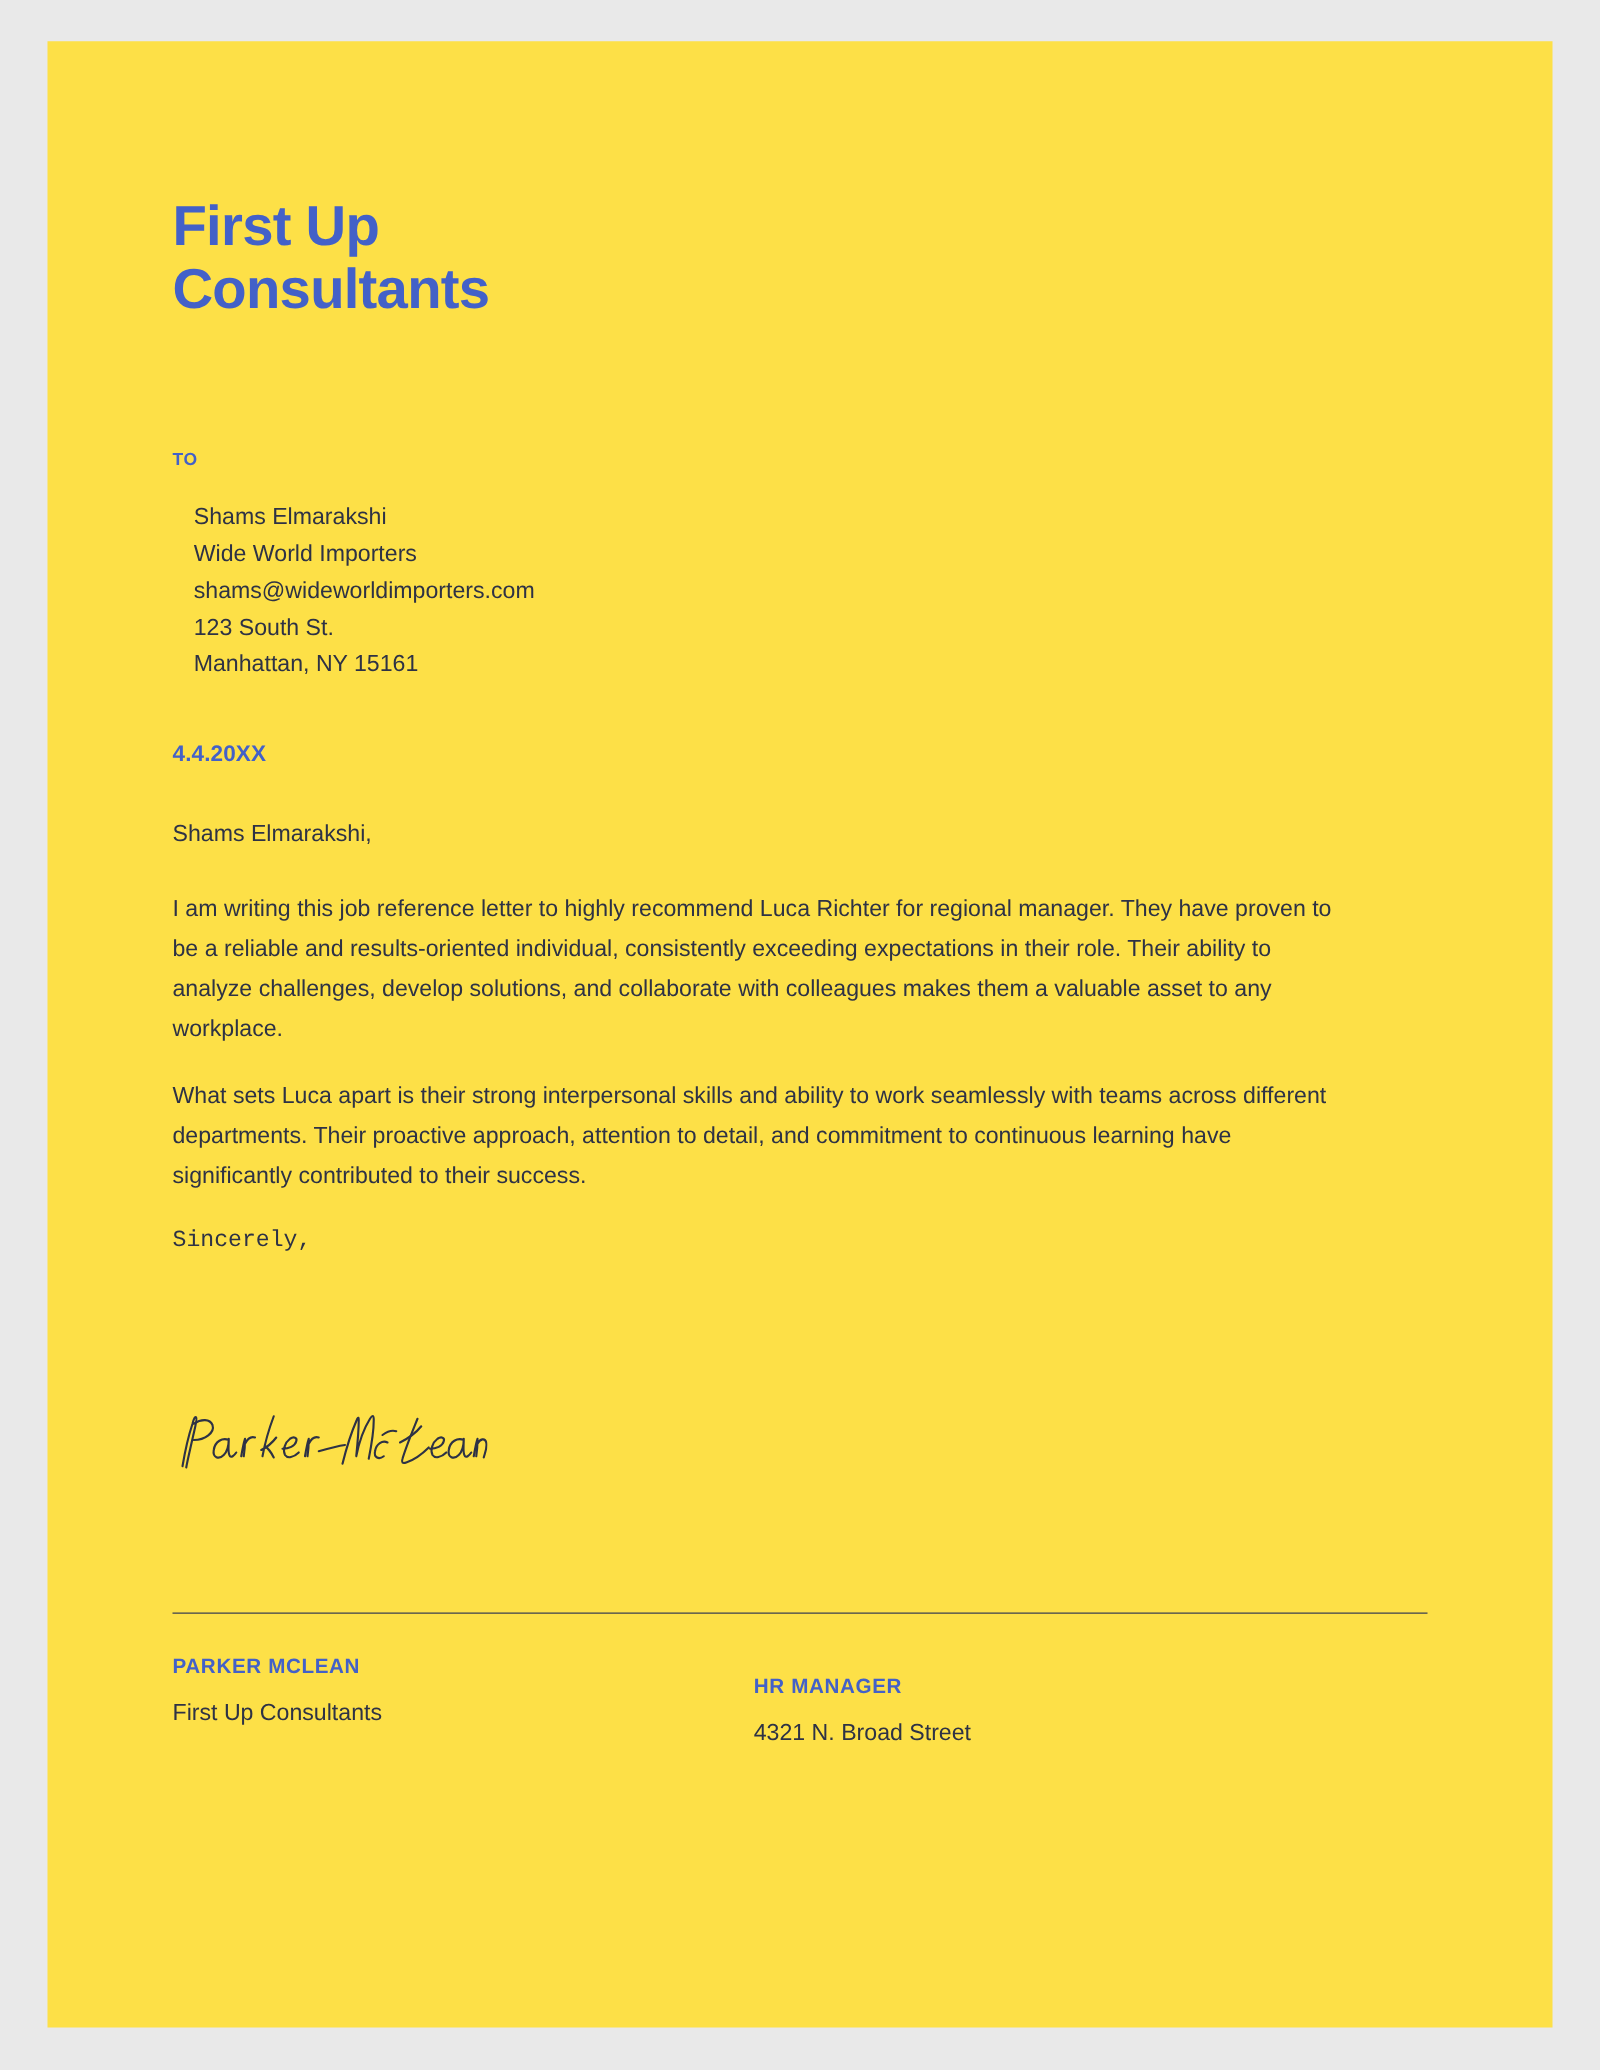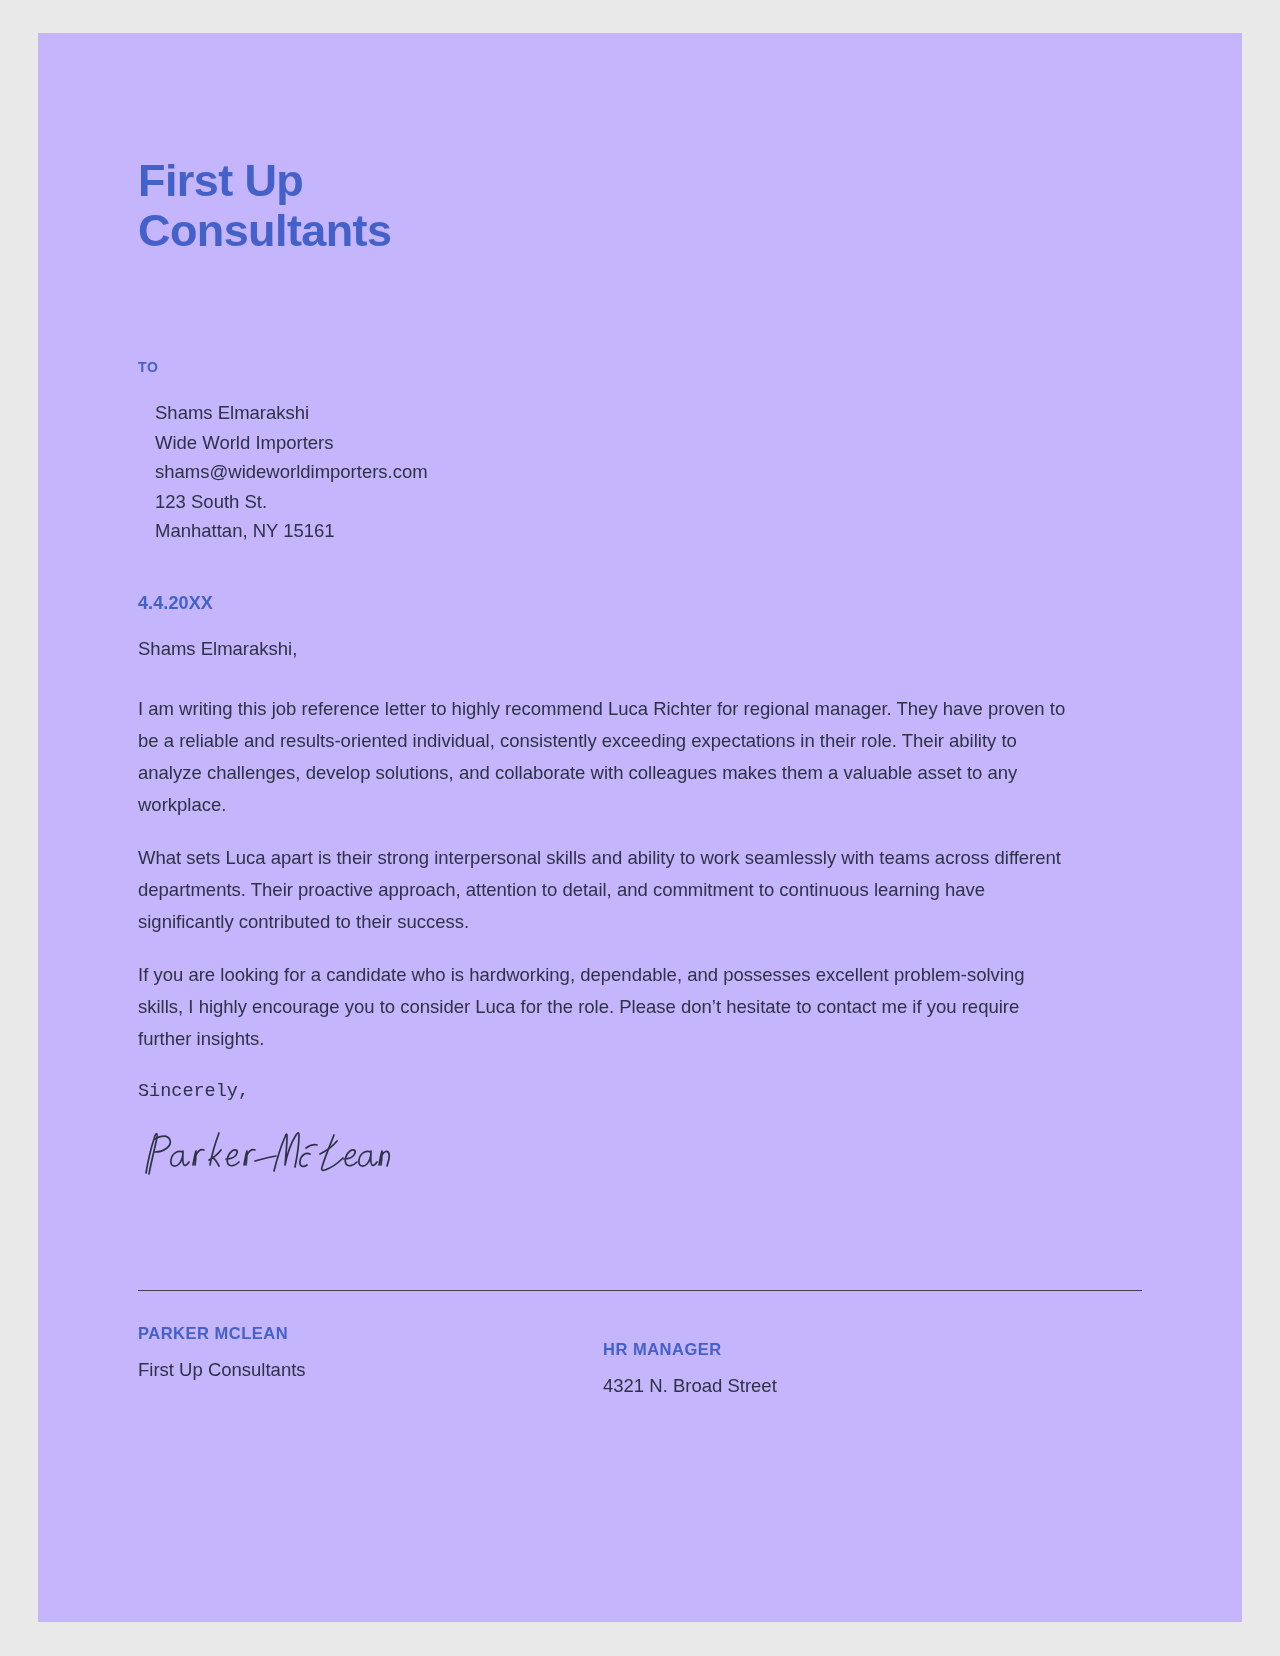--- a/index.html
+++ b/index.html
@@ -20,21 +20,21 @@
     width: 1280px;
     height: 1656px;
     box-sizing: border-box;
     padding: 33px 38px 34px 38px;
   }
 
   .letter {
     position: relative;
     width: 100%;
     height: 100%;
-    background: #c4b5fd;
+    background: #fde047;
     box-sizing: border-box;
     padding: 0;
     overflow: hidden;
   }
 
   .inner {
     position: absolute;
     left: 100px;
     top: 0;
     right: 100px;
@@ -85,21 +85,21 @@
     font-weight: 700;
     color: #4361c8;
     letter-spacing: 0.1px;
     text-align: right;
   }
 
   
   .body-block {
     position: absolute;
     left: 0;
-    top: 600px;
+    top: 618px;
     width: 935px;
     font-size: 18.5px;
     line-height: 32px;
     color: #2e3245;
   }
   .salutation {
     margin: 0 0 28px 0;
   }
   .body-block p.para {
     margin: 0 0 21px 0;
@@ -177,21 +177,20 @@
         <div>123 South St.</div>
         <div>Manhattan, NY 15161</div>
       </div>
 
       <div class="date">4.4.20XX</div>
 
       <div class="body-block">
         <p class="salutation">Shams Elmarakshi,</p>
         <p class="para">I am writing this job reference letter to highly recommend Luca Richter for regional manager. They have proven to be a reliable and results-oriented individual, consistently exceeding expectations in their role. Their ability to analyze challenges, develop solutions, and collaborate with colleagues makes them a valuable asset to any workplace.</p>
         <p class="para">What sets Luca apart is their strong interpersonal skills and ability to work seamlessly with teams across different departments. Their proactive approach, attention to detail, and commitment to continuous learning have significantly contributed to their success.</p>
-        <p class="para">If you are looking for a candidate who is hardworking, dependable, and possesses excellent problem-solving skills, I highly encourage you to consider Luca for the role. Please don’t hesitate to contact me if you require further insights.</p>
         <p class="closing">Sincerely,</p>
       </div>
 
       <div class="signature">
         <span class="sig-alt">Parker McLean</span>
         <svg width="252" height="66" viewBox="0 0 252 66" fill="none" stroke="#2e3245" stroke-width="1.7" stroke-linecap="round" stroke-linejoin="round">
 
           <path d="M8 52 C10 40 13 27 16 18 C17 14 18 12 19 13 C20 14 18 21 16 30 C14 39 12 47 11 53"></path>
           <path d="M17 18 C23 14 30 14 32 19 C34 25 26 31 17 31"></path>
 

